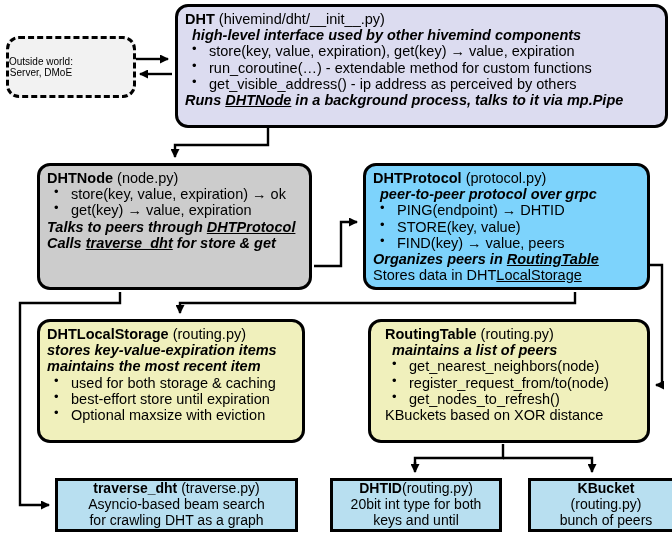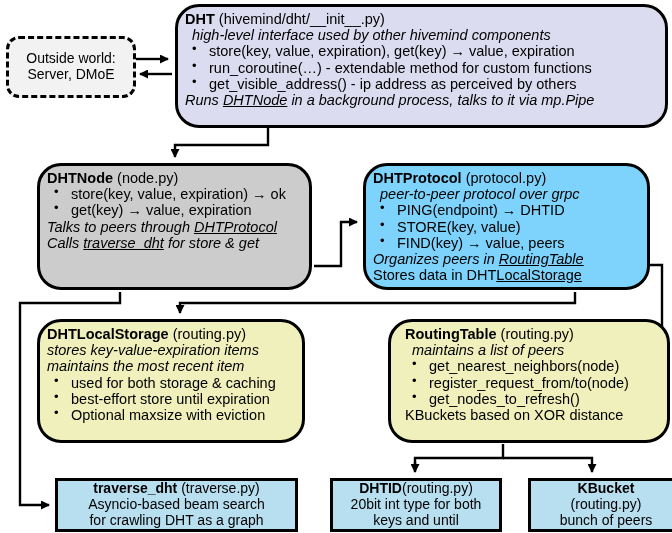--- a/index.html
+++ b/index.html
@@ -16,37 +16,37 @@
     position:absolute;
     box-sizing:border-box;
     border:3px solid #000;
     color:#000;
     line-height:1.12;
   }
   .rounded{border-radius:13px;}
   .sharp{border-radius:0;}
   .dashed{border:3px dashed #000;border-radius:13px;background:#f2f2f2;}
   .ttl{font-weight:bold;}
-  .sub{font-style:italic;}
-  .pad{padding:4px 7px 3px 7px;border-radius:24px;}
+  .sub{font-style:italic;font-weight:bold;}
+  .pad{padding:4px 7px 3px 7px;}
   ul.blist{margin:0;padding:0;list-style:none;}
   ul.blist li{position:relative;padding-left:24px;}
   ul.blist li:before{content:"\2022";position:absolute;left:7px;top:-1px;font-size:13px;}
   .u{text-decoration:underline;}
   .line1{margin-left:7px;}
 
   
   #outside-world{left:6px;top:36px;width:130px;height:62px;
-      display:flex;align-items:center;justify-content:center;
-      font-size:14px;text-align:center;}
+      display:flex;align-items:center;
+      font-size:10px;text-align:center;}
   #dht-box{left:175px;top:4px;width:493px;height:124px;background:#dcdcf0;font-size:14.5px;}
   #dhtnode-box{left:37px;top:163px;width:275px;height:127px;background:#cccccc;font-size:14.5px;}
   #dhtprotocol-box{left:363px;top:163px;width:287px;height:127px;background:#7dd3fc;font-size:14.5px;}
   #dhtlocalstorage-box{left:37px;top:319px;width:268px;height:124px;background:#f0f0bc;font-size:14.5px;}
-  #routingtable-box{left:388px;top:319px;width:282px;height:124px;background:#f0f0bc;font-size:14.5px;padding-left:14px;}
+  #routingtable-box{left:368px;top:319px;width:282px;height:124px;background:#f0f0bc;font-size:14.5px;padding-left:14px;}
   #traverse-box{left:55px;top:478px;width:243px;height:54px;background:#b8dff0;font-size:14px;}
   #dhtid-box{left:330px;top:478px;width:172px;height:54px;background:#b8dff0;font-size:14px;}
   #kbucket-box{left:528px;top:478px;width:156px;height:54px;background:#b8dff0;font-size:14px;}
   .smallbox{display:flex;flex-direction:column;align-items:center;justify-content:center;text-align:center;}
 </style>
 </head>
 <body>
 
 <div id="stage">
 

